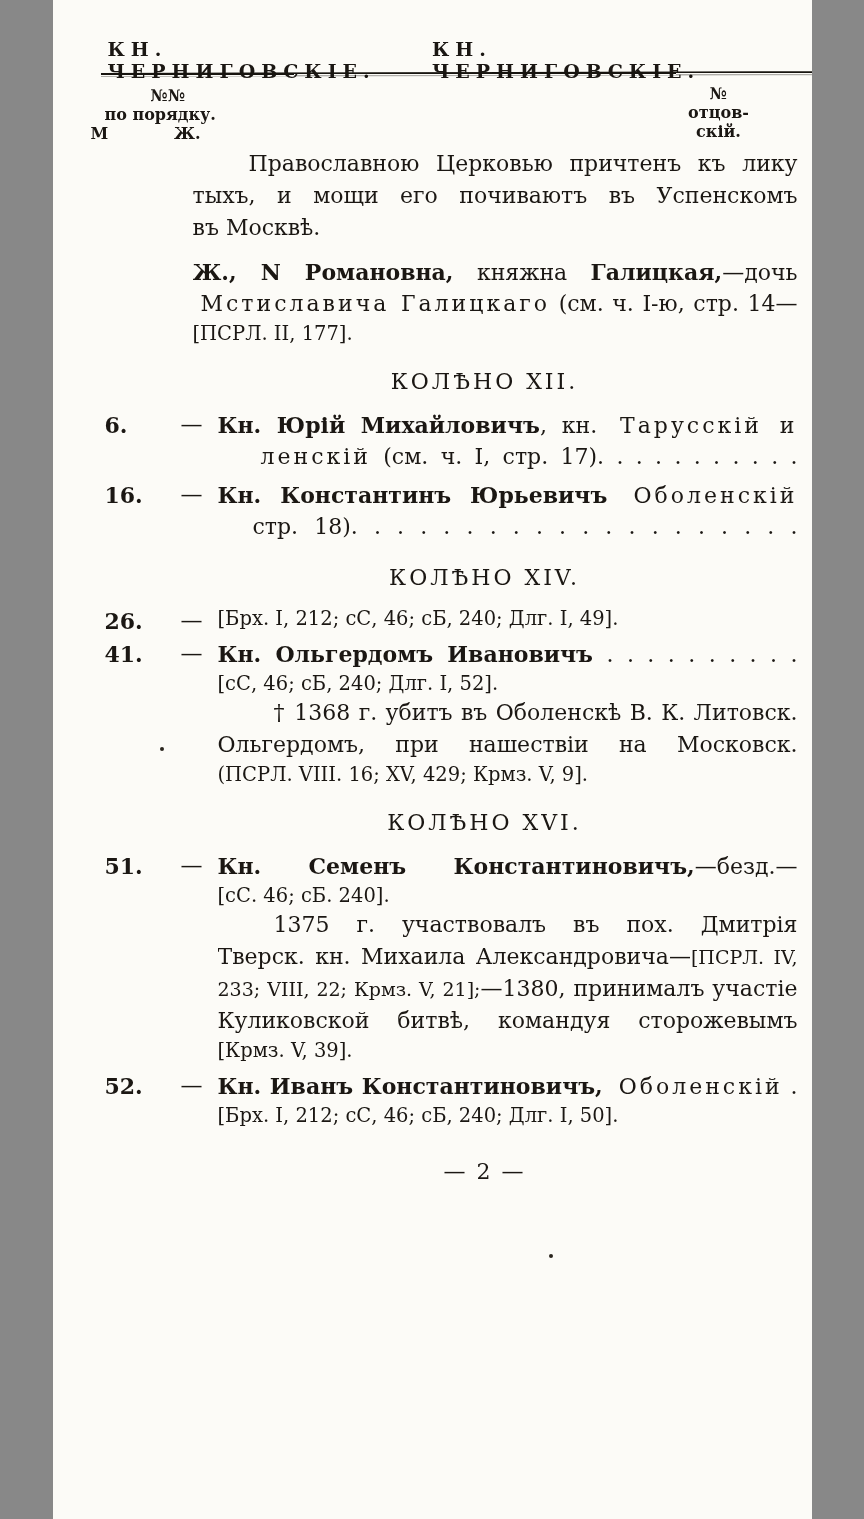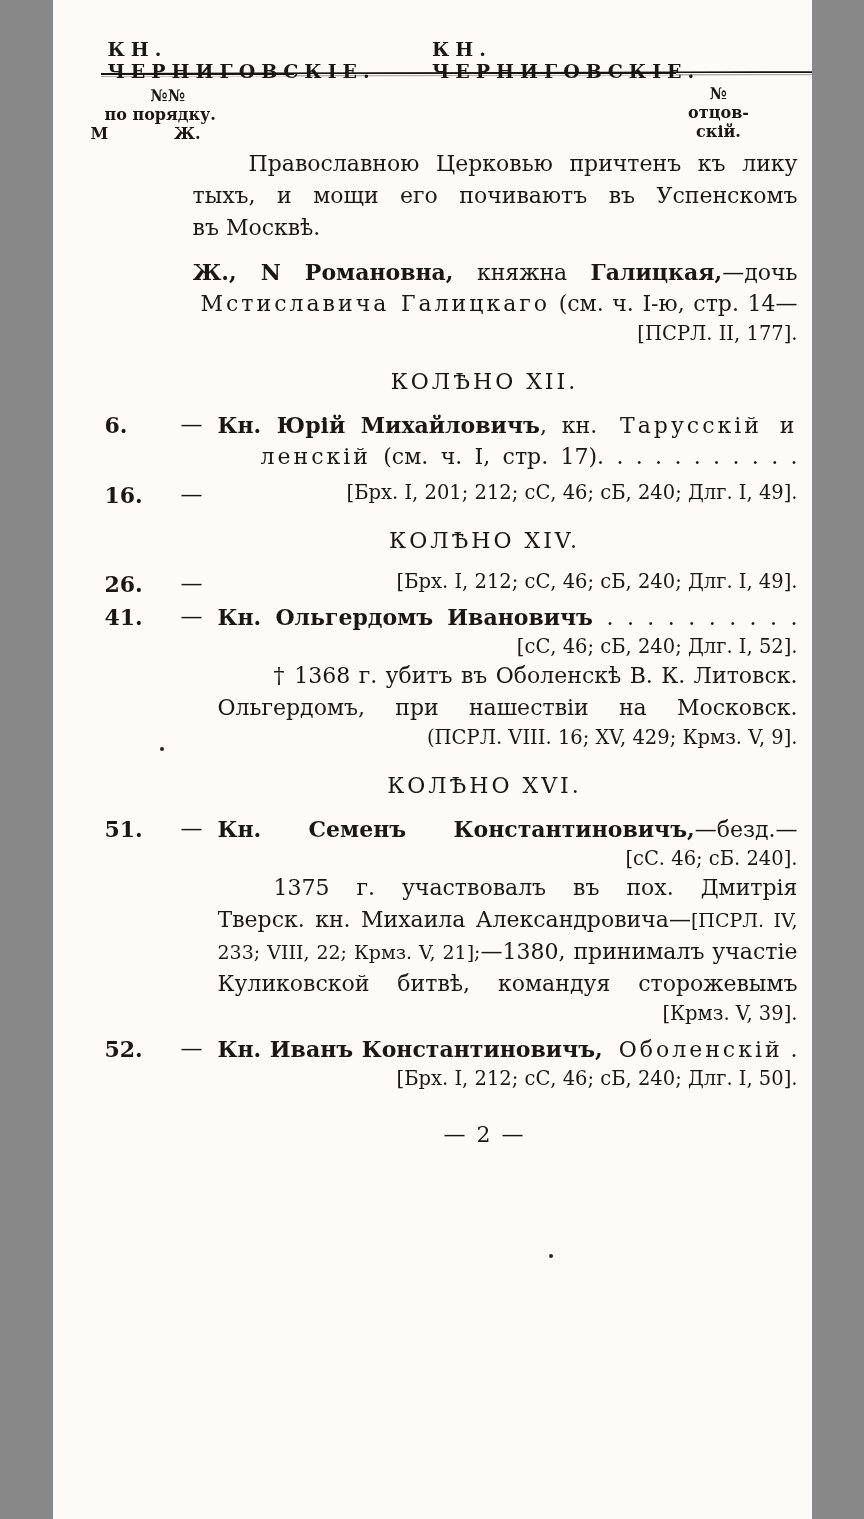--- a/index.html
+++ b/index.html
@@ -32,21 +32,21 @@
   .colhead-left .mzh{display:flex;justify-content:space-between;width:110px;}
   .colhead-right{position:absolute;top:84px;right:58px;width:70px;
     font-size:16px;font-weight:bold;line-height:19px;text-align:center;}
   
   #content{position:absolute;top:148px;left:0;width:864px;}
   .line{position:relative;line-height:32px;font-size:22px;}
   .jl{text-align:justify;height:32px;overflow:hidden;}
   .jl::after{content:"";display:inline-block;width:100%;}
   .ind{text-indent:56px;}
   .hang{padding-left:35px;}
-  .ref{font-size:19.5px;line-height:27px;text-align:right;height:27px;}
+  .ref{font-size:19.5px;line-height:27px;height:27px;}
   .b{font-weight:bold;}
   .lsp{letter-spacing:3px;margin-left:8px;}
   .sm{font-size:19px;}
   .para{margin:0;padding-left:140px;width:605px;}
   .para.wife{margin-top:12px;}
   .heading{margin:18px 0 10px;text-align:center;
     font-size:22px;letter-spacing:3px;line-height:34px;}
   .entry{position:relative;margin-top:6px;}
   .entry .eno{position:absolute;left:52px;top:0;font-size:22px;
     font-weight:bold;line-height:32px;}
@@ -100,21 +100,22 @@
         <span class="edash">—</span>
         <div class="ebody">
           <div class="line jl"><span class="b">Кн. Юрій Михайловичъ</span><span>, кн. </span><span class="lsp">Тарусскій и Обо-</span></div>
           <div class="line jl hang"><span class="lsp">ленскій</span><span> (см. ч. I, стр. 17). </span><span>. . . . . . . . . .</span></div>
         </div>
       </div>
       <div class="entry">
         <span class="eno">16.</span>
         <span class="edash">—</span>
         <div class="ebody">
-          <div class="line ref"><span>[Брх. I, 201; 212; сС, 46; сБ, 240; Длг. I, 49].</span></div>
+          <div class="line jl"><span class="b">Кн. Константинъ Юрьевичъ</span><span> </span><span class="lsp">Оболенскій</span></div>
+          <div class="line jl hang"><span>стр. 18). </span><span>. . . . . . . . . . . . . . . . . . .</span></div>
         </div>
       </div>
       <div class="heading">КОЛѢНО XIV.</div>
       <div class="entry">
         <span class="eno">26.</span>
         <span class="edash">—</span>
         <div class="ebody">
           <div class="line ref"><span>[Брх. I, 212; сС, 46; сБ, 240; Длг. I, 49].</span></div>
         </div>
       </div>

